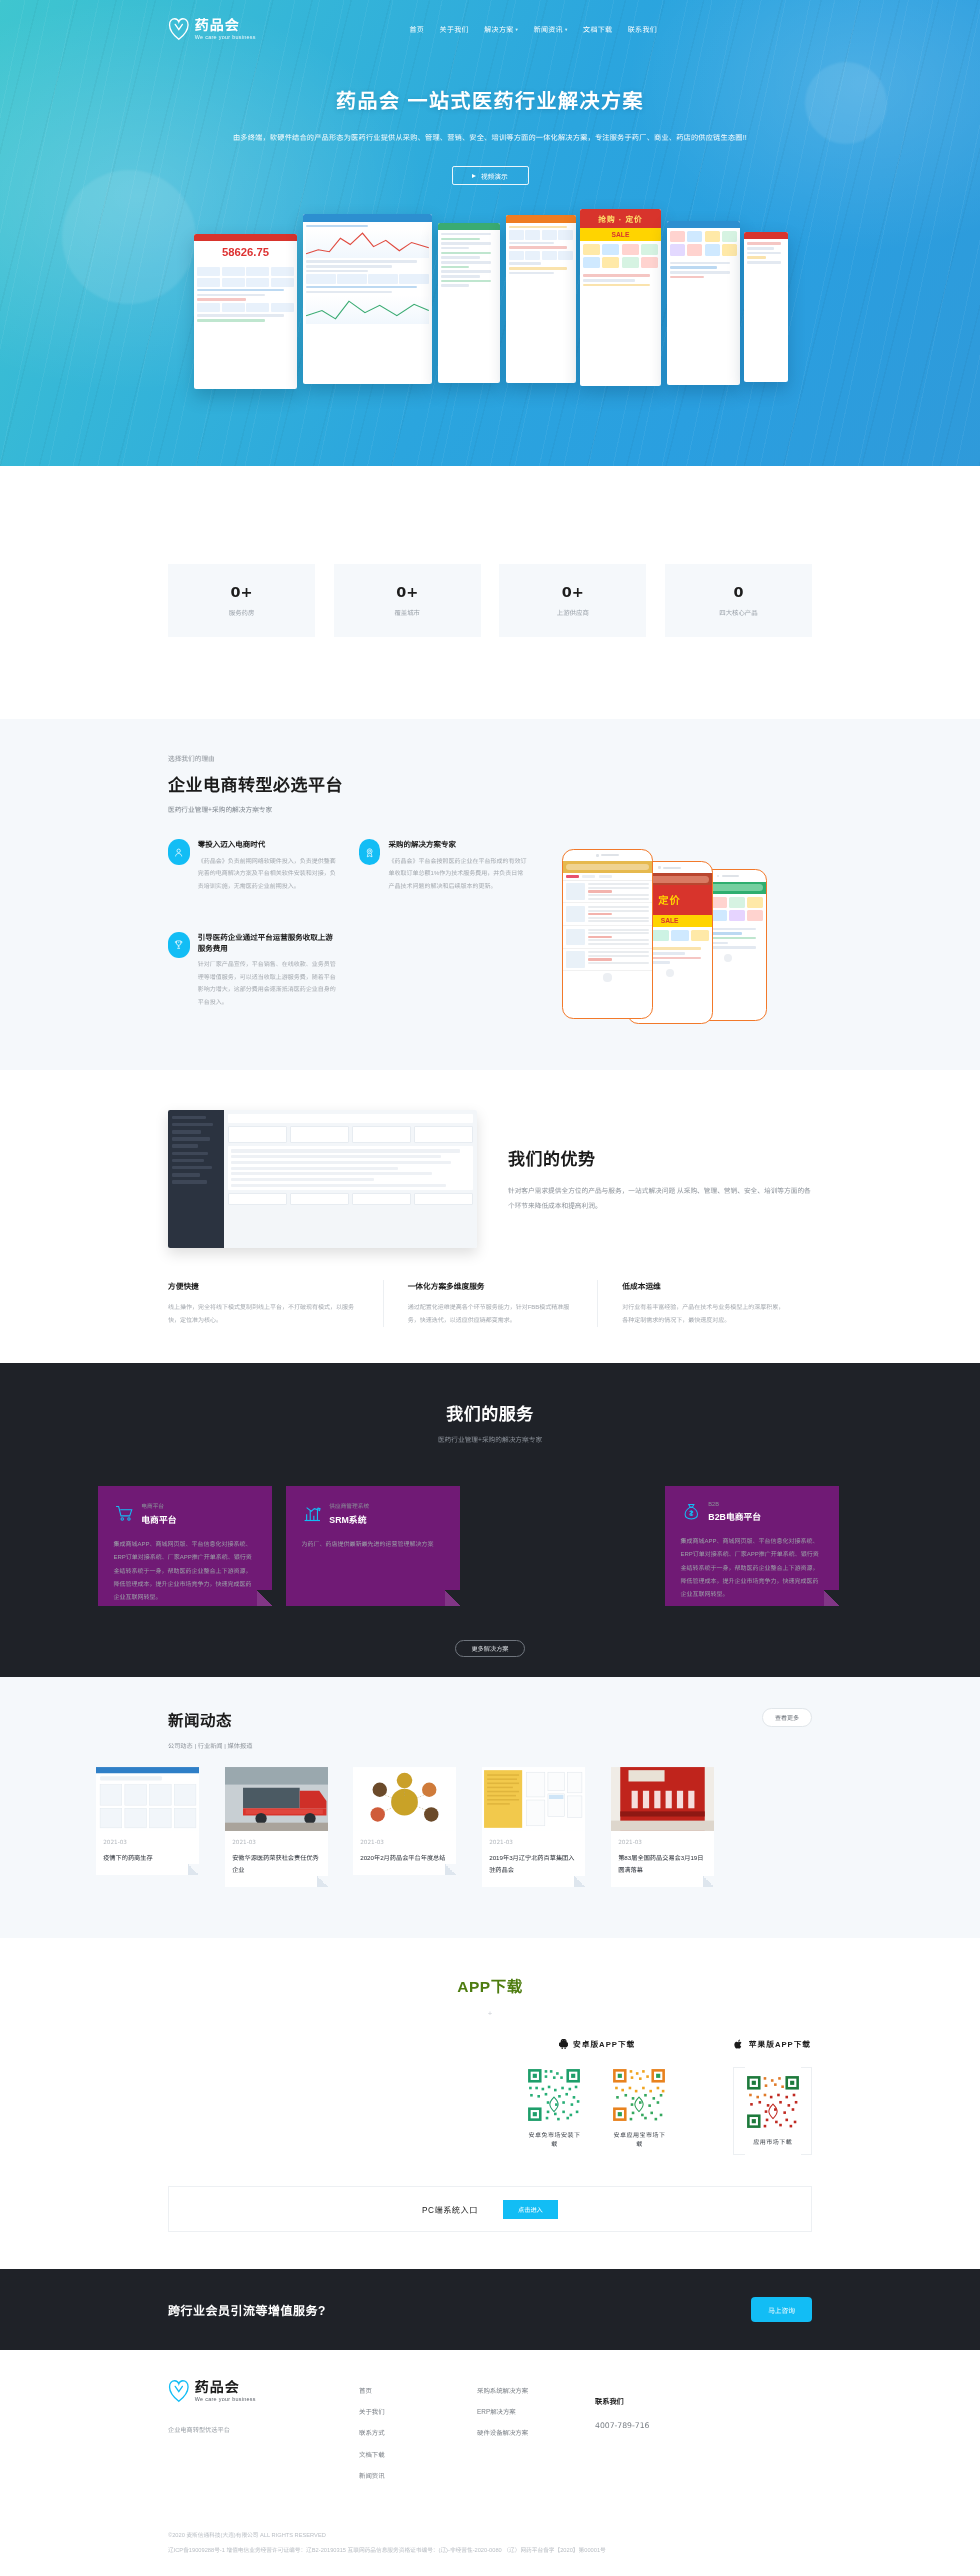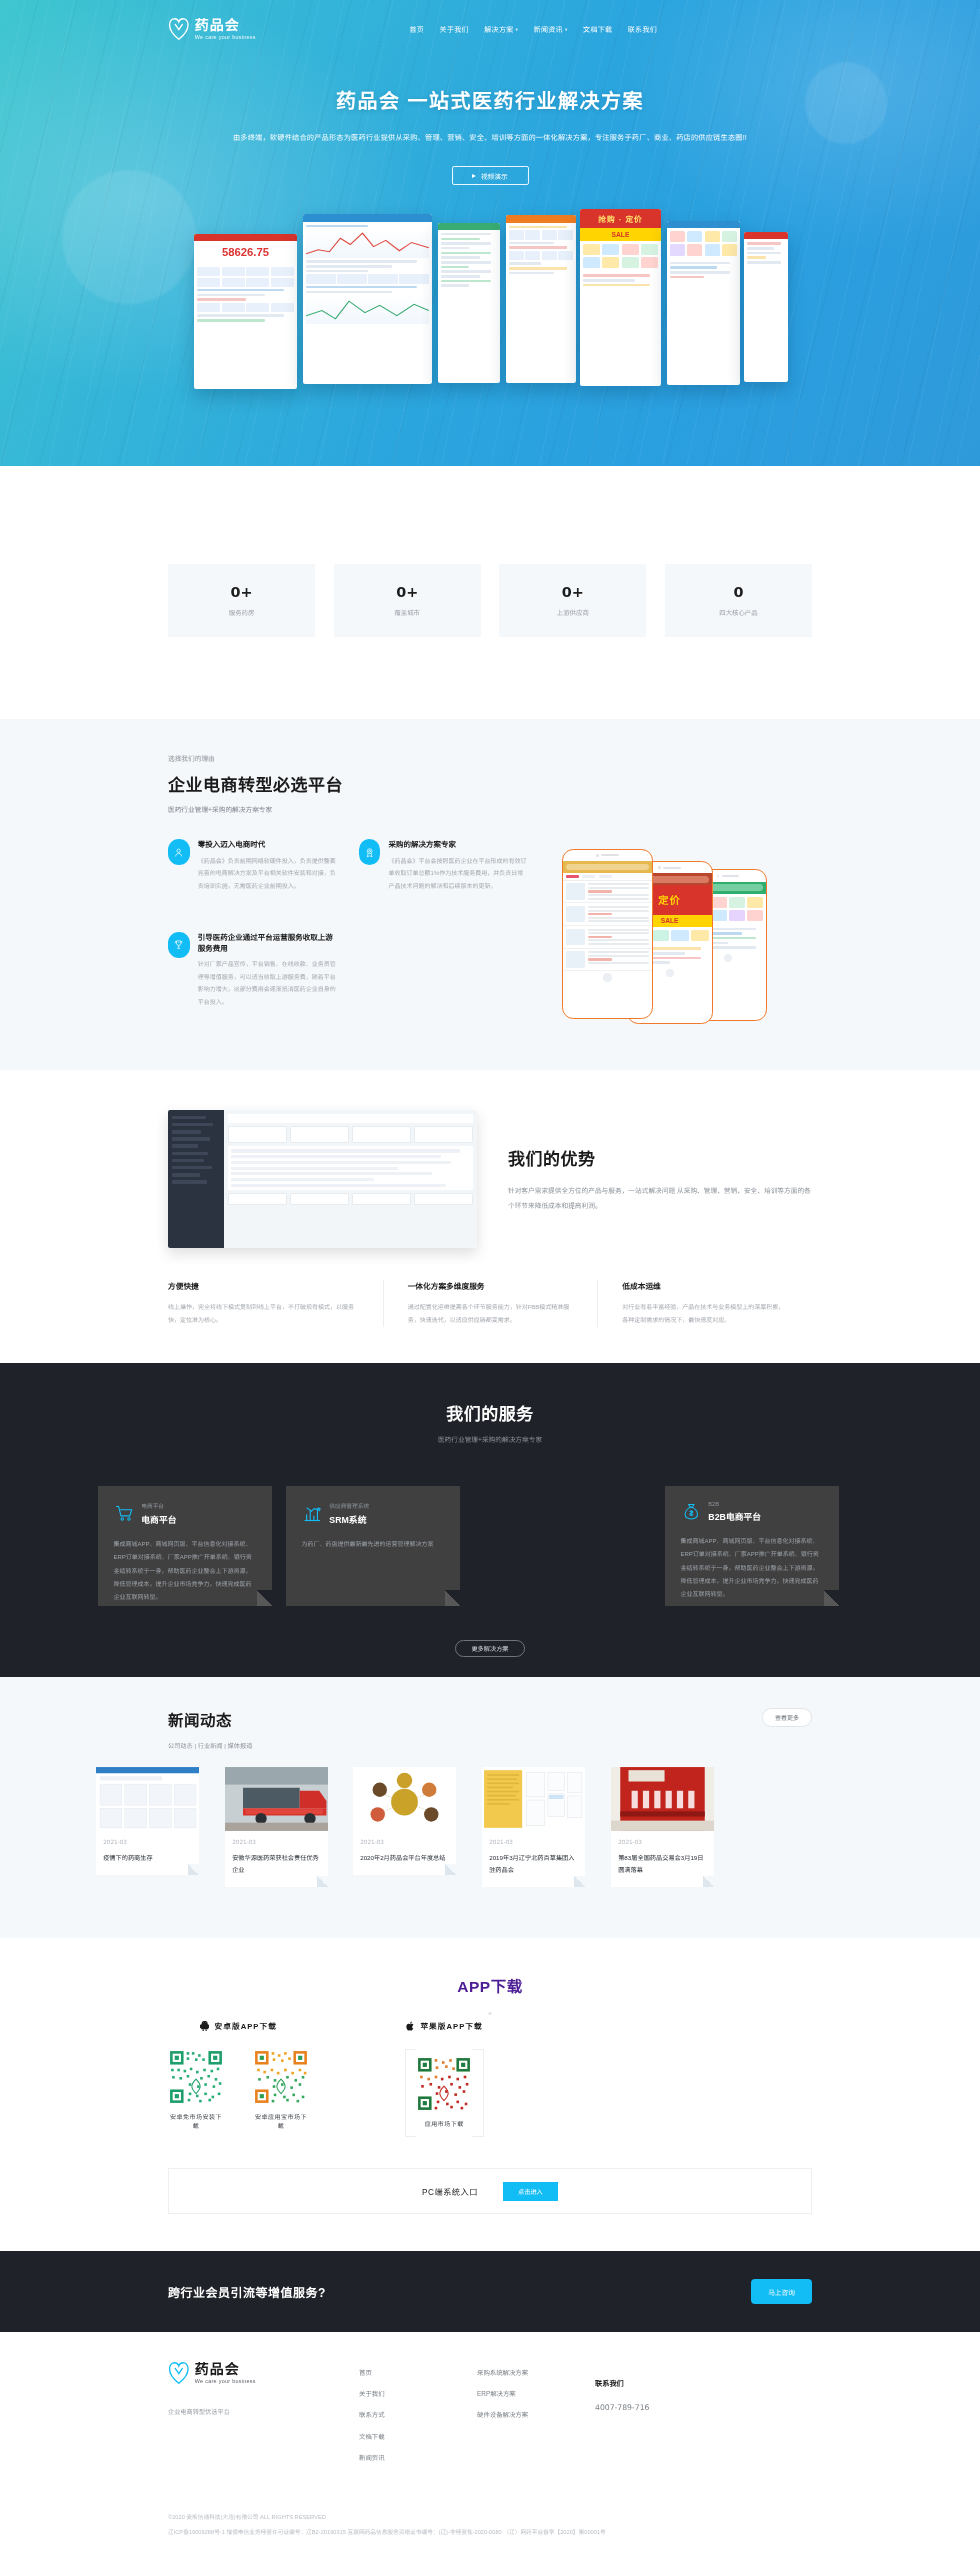--- a/index.html
+++ b/index.html
@@ -177,21 +177,21 @@
   .adv-col p { font-size: 6px; color: #a4a9af; line-height: 2.2; margin-top: 9.3px; }
 
   
   .svc { background: #1f2228; padding: 37px 0 20px; overflow: hidden; }
   .svc-head { text-align: center; }
   .svc-title { font-size: 17px; color: #fff; font-weight: 700; letter-spacing: 0.5px; }
   .svc-sub { font-size: 6.7px; color: #8b9199; margin-top: 9.3px; }
   .svc-rail { position: relative; height: 155px; margin-top: 27px; }
   .svc-card {
     position: absolute; top: 14.4px; width: 174px; height: 120px;
-    background: #404040; padding: 15.5px 15.5px 0; color: #fff;
+    background: #701a75; padding: 15.5px 15.5px 0; color: #fff;
   }
   .svc-card.active { background: #12bdf5; top: 0; height: 140px; }
   .svc-corner {
     position: absolute; right: 0; bottom: 0; width: 15.5px; height: 15.5px;
     background: linear-gradient(225deg, #1f2228 50%, rgba(255,255,255,0.12) 50%);
   }
   .svc-card.active .svc-corner { background: linear-gradient(225deg, #1f2228 50%, rgba(255,255,255,0.35) 50%); }
   .svc-ico-row { display: flex; align-items: center; gap: 7.2px; }
   .svc-ico { width: 20.6px; height: 20.6px; flex: 0 0 auto; }
   .svc-ico svg { width: 20.6px; height: 20.6px; }
@@ -222,23 +222,23 @@
   .news-meta { padding: 8.2px 7.2px 11.3px; }
   .news-date { font-size: 5.7px; color: #b3b8be; font-family: "DejaVu Sans", sans-serif; }
   .news-name { font-size: 6.2px; color: #2b3038; line-height: 1.95; margin-top: 6.7px; }
   .news-corner {
     position: absolute; right: 0; bottom: 0; width: 11.3px; height: 11.3px;
     background: linear-gradient(225deg, #f5f8fb 50%, #dee6ee 50%);
   }
 
   
   .appdl { background: #fff; padding: 36px 0 37px; text-align: center; }
-  .app-title { font-size: 15.5px; font-weight: 700; color: #4c1d95; letter-spacing: 0.5px; }
+  .app-title { font-size: 15.5px; font-weight: 700; color: #4d7c0f; letter-spacing: 0.5px; }
   .app-plus { color: #c9ced4; font-size: 7.7px; margin-top: 13.4px; }
-  .app-cols { display: flex; justify-content: flex-start; gap: 96px; margin-top: 2px; }
+  .app-cols { display: flex; justify-content: flex-end; gap: 66px; margin-top: 20px; }
   .app-col-head {
     display: flex; align-items: center; justify-content: center; gap: 5.2px;
     font-size: 7.7px; font-weight: 700; color: #1b1b1b; letter-spacing: 1px;
   }
   .app-col-head svg { width: 9.3px; height: 10.3px; }
   .qr-row { display: flex; gap: 29px; margin-top: 17.5px; justify-content: center; }
   .qr-item { width: 56px; }
   .qr { width: 56px; height: 56px; position: relative; }
   .qr-cap { font-size: 6px; color: #3a3f46; margin-top: 7.2px; letter-spacing: 0.5px; }
   .apple-frame { position: relative; padding: 7.2px 11.3px; }

